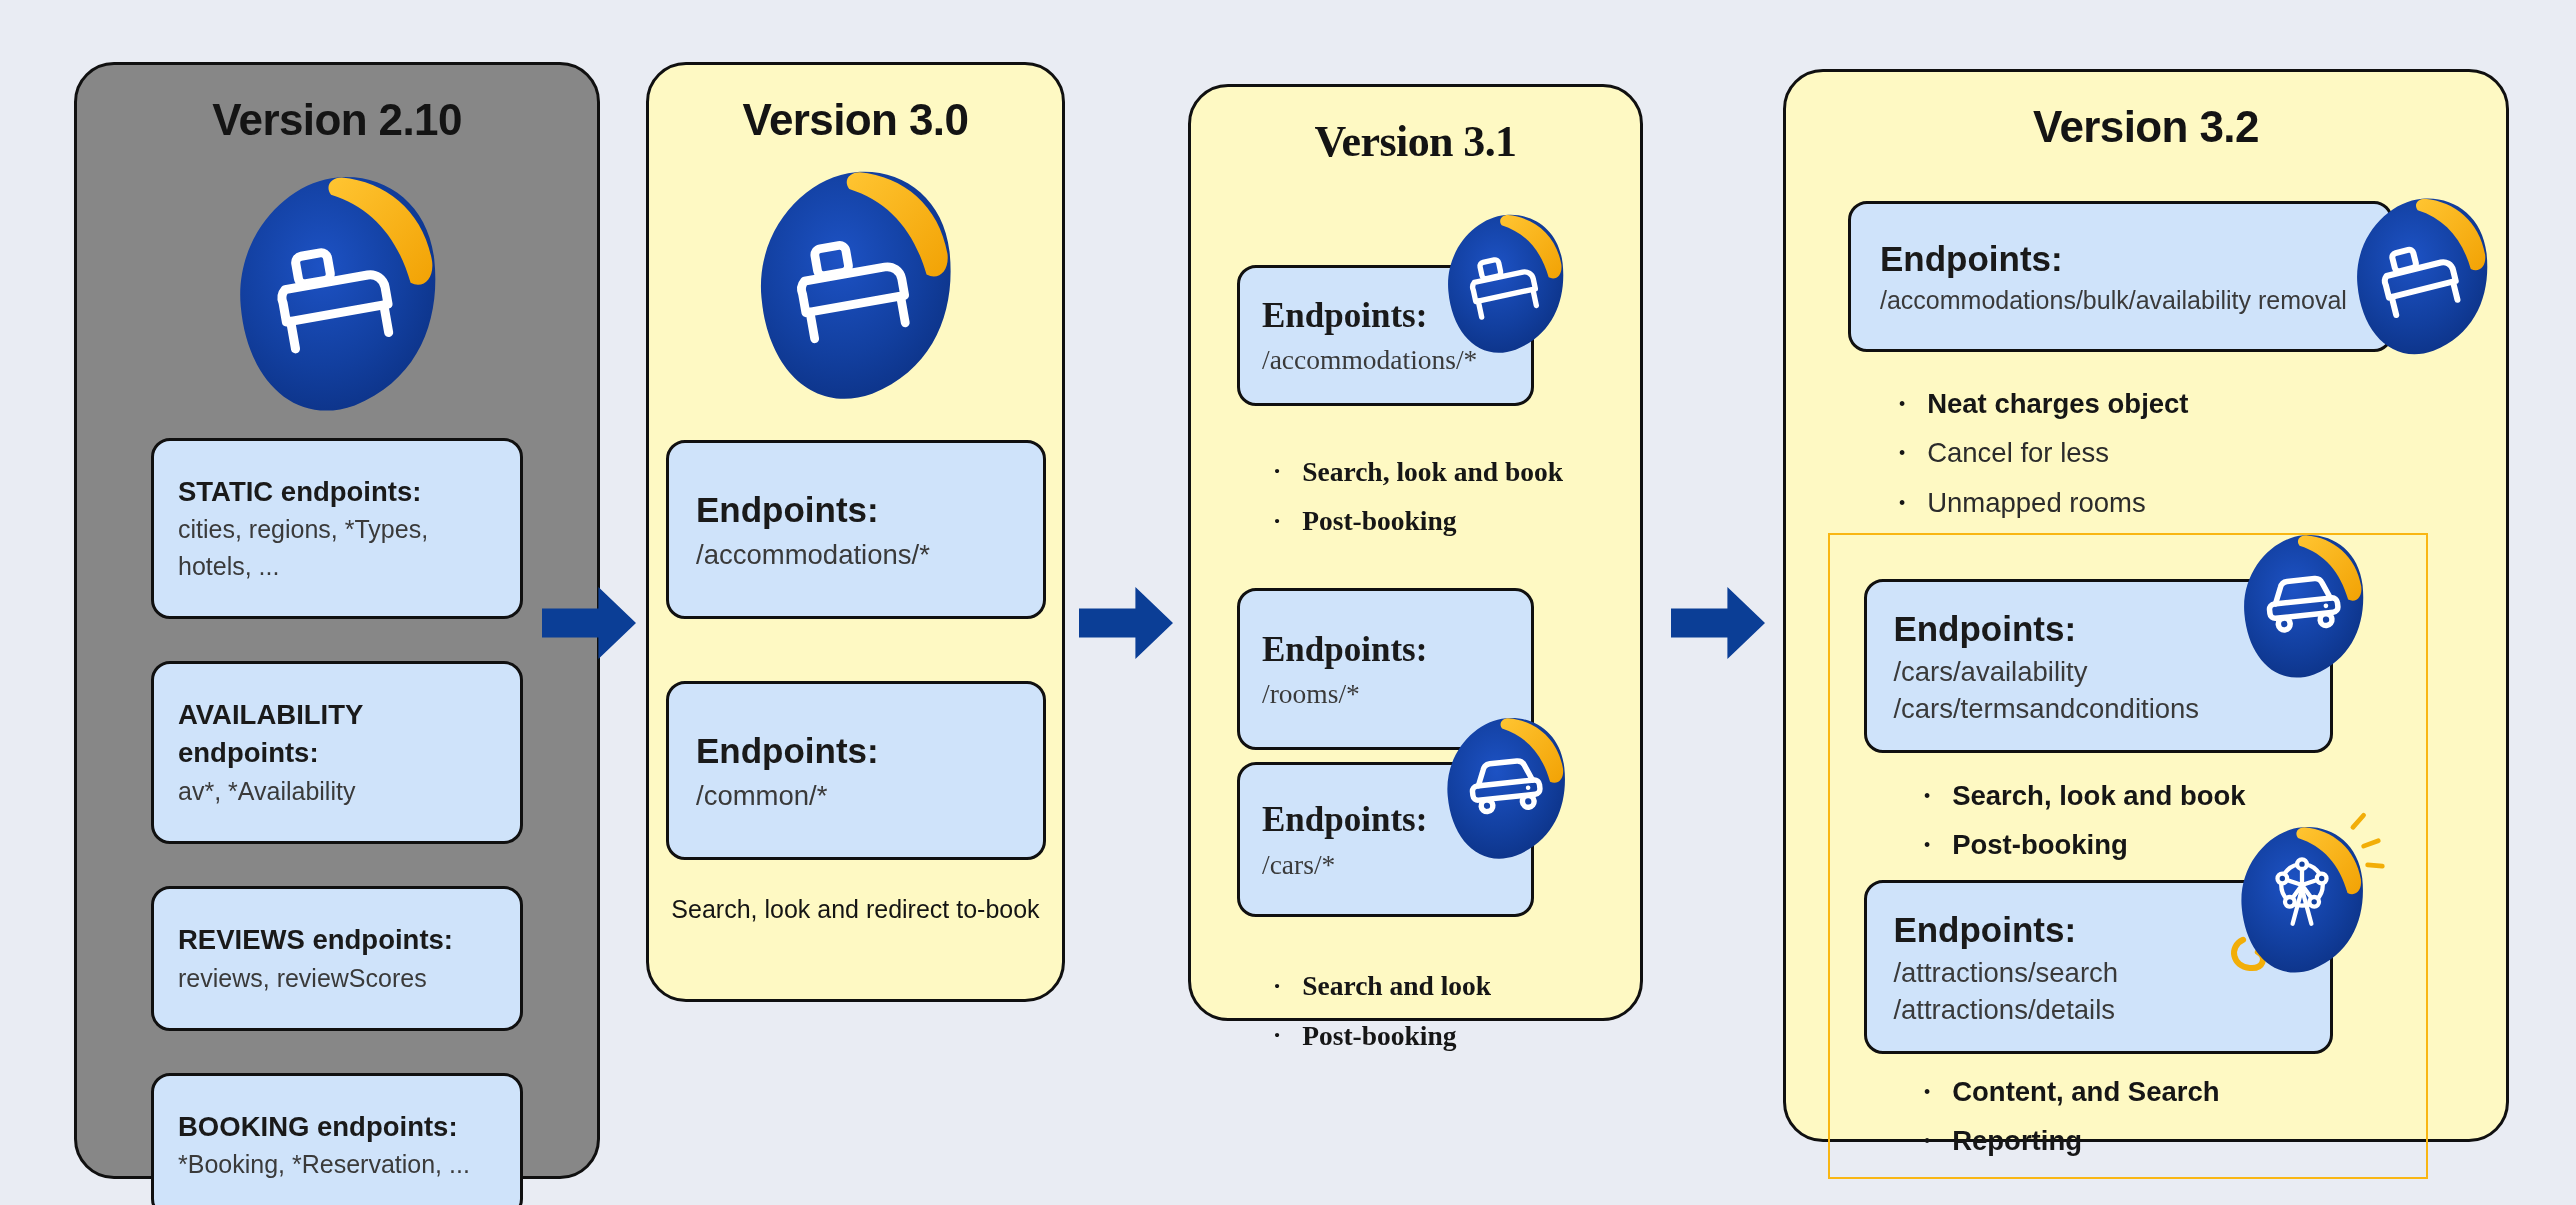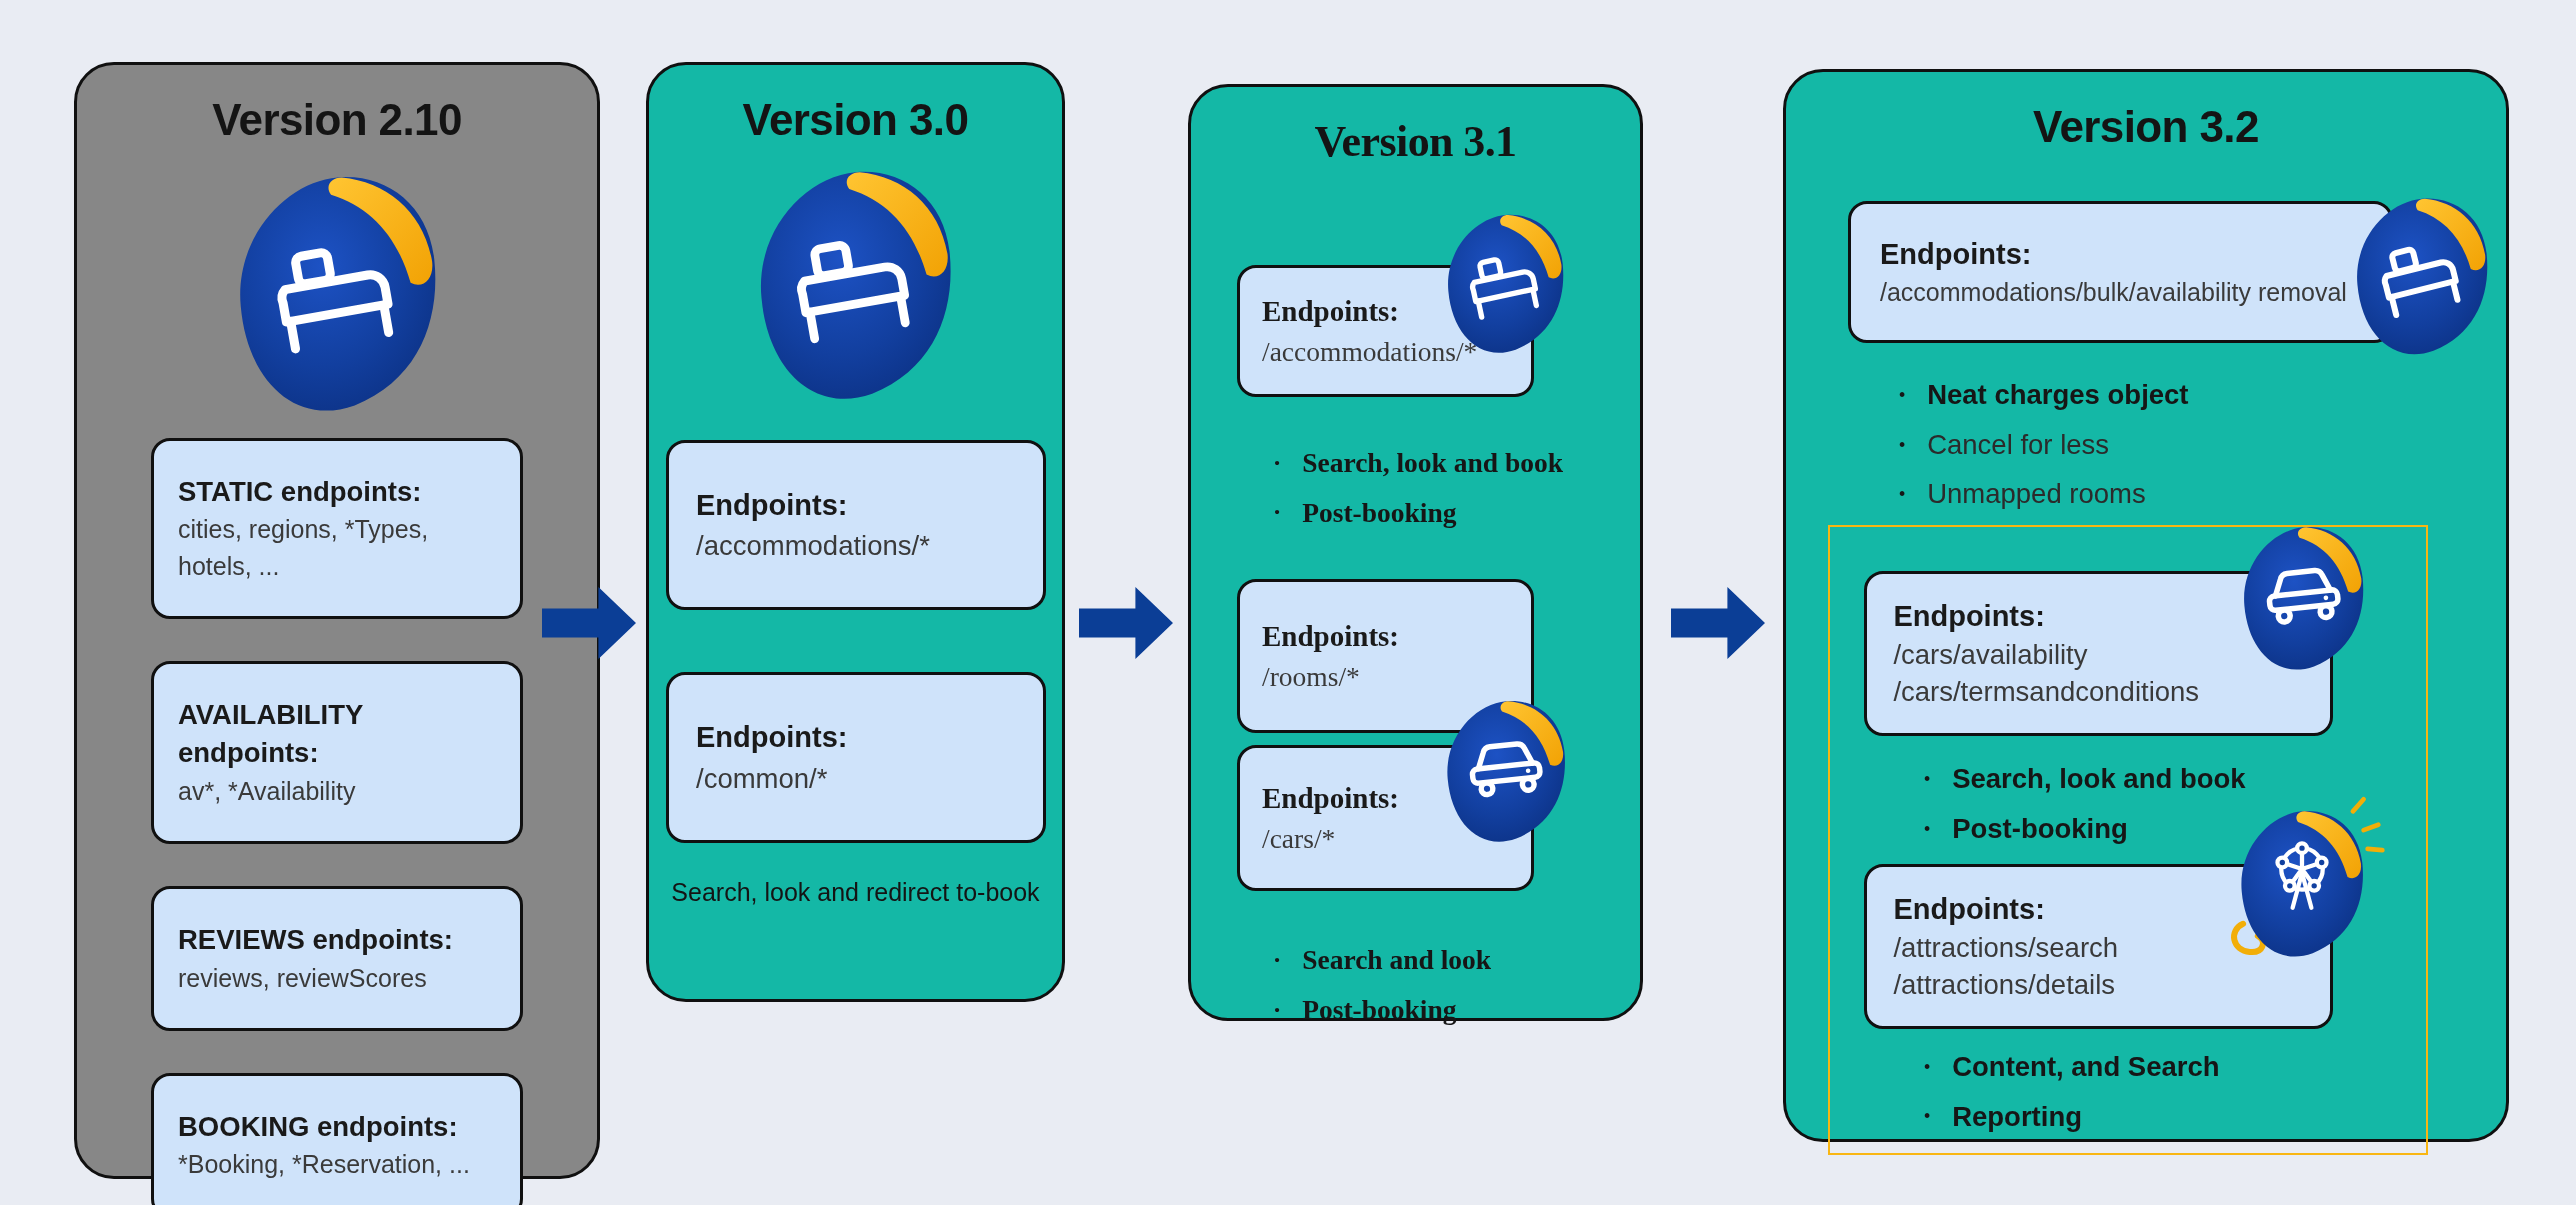--- a/index.html
+++ b/index.html
@@ -1,35 +1,35 @@
 <!DOCTYPE html>
 <html style="font-size:8.8px"><head>
 <meta charset="utf-8">
 <style>
   html,body{margin:0;padding:0;}
   body{background:#e9ecf3;font-family:"Liberation Sans",sans-serif;}
   .canvas{position:relative;width:2576px;height:1206px;background:#e9ecf3;overflow:hidden;}
 
   .card{position:absolute;box-sizing:border-box;border:3.9px solid #101010;border-radius:40px;}
   .card.gray{background:#878787;}
-  .card.white{background:#14b8a6;}
+  .card.white{background:#fef9c3;}
 
   .card-title{margin:0;padding-top:29px;text-align:center;font-size:44px;font-weight:bold;
               color:#141414;letter-spacing:-0.6px;line-height:1.2;}
 
   
   .sticker{display:block;}
   .sticker svg{display:block;width:100%;height:100%;overflow:visible;}
   .sticker.centered{margin:20px auto 0;}
   .sticker.floating{position:absolute;z-index:3;}
 
   
   .box{position:relative;box-sizing:border-box;background:#cfe3fa;border:3.3px solid #101010;
        border-radius:19px;color:#1a1a1a;}
-  .box .lbl{display:block;font-weight:bold;font-size:29px;line-height:1.42;color:#1a1a1a;}
+  .box .lbl{display:block;font-weight:bold;font-size:35px;line-height:1.42;color:#1a1a1a;}
   .box .txt{display:block;font-size:27.5px;line-height:1.42;color:#3a3a3a;}
   .box .txt.small{font-size:25px;}
 
   
   .col1-stack{margin:20px auto 0;width:372px;display:flex;flex-direction:column;gap:42px;}
   .col1-stack .box{padding:32px 24px;}
   .col1-stack .box .lbl{font-size:27.5px;line-height:1.4;}
   .col1-stack .box .txt{font-size:25px;line-height:1.45;}
 
   

